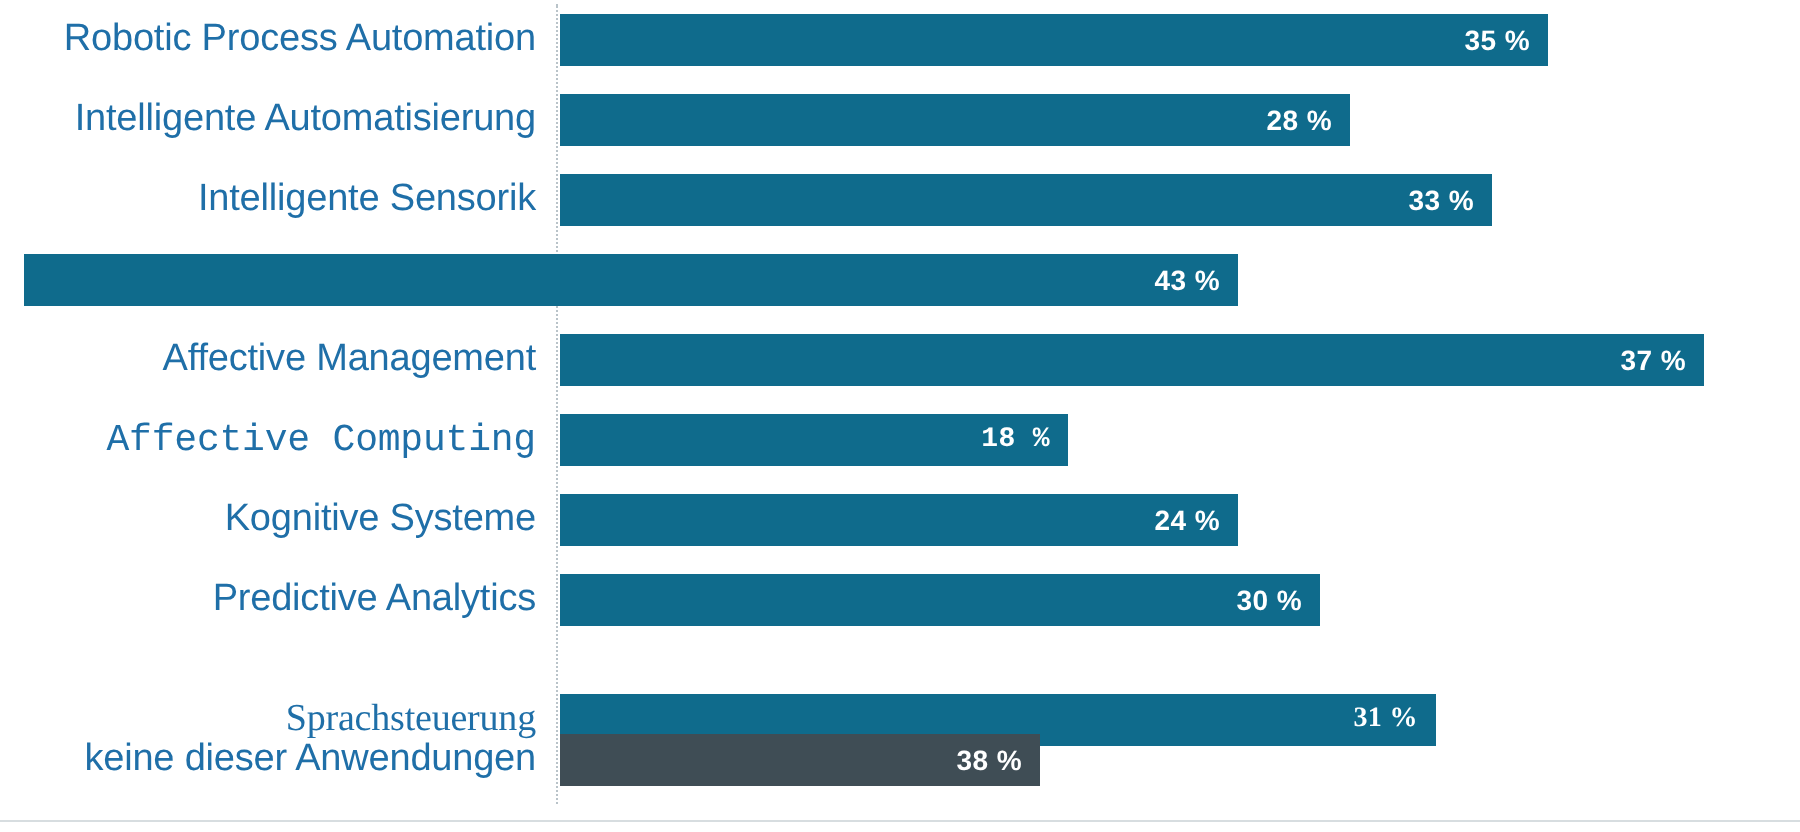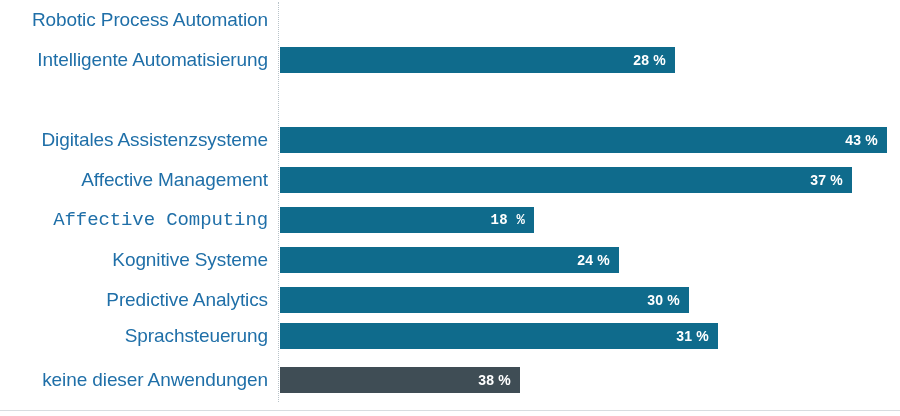--- a/index.html
+++ b/index.html
@@ -120,34 +120,46 @@
 <div id="chart-root">
 
   <div class="plot">
 
     <div class="axis-line"></div>
 
     <div class="rows">
 
       <div class="row" style="top:0px;">
         <div class="cat-label" style="color: rgb(31, 111, 168);">Robotic Process Automation</div>
+        <div class="bar-track">
+          <div class="bar" style="width: 494px; background: rgb(15, 107, 140);">
+            <span class="bar-value" style="color: rgb(255, 255, 255);">35 %</span>
+          </div>
+        </div>
       </div>
 
       <div class="row" style="top:40px;">
         <div class="cat-label" style="color: rgb(31, 111, 168);">Intelligente Automatisierung</div>
         <div class="bar-track">
           <div class="bar" style="width: 395px; background: rgb(15, 107, 140);">
             <span class="bar-value" style="color: rgb(255, 255, 255);">28 %</span>
           </div>
         </div>
       </div>
 
+      <div class="row" style="top:80px;">
+        <div class="cat-label" style="color: rgb(31, 111, 168);">Intelligente Sensorik</div>
+        <div class="bar-track">
+          <div class="bar" style="width: 466px; background: rgb(15, 107, 140);">
+            <span class="bar-value" style="color: rgb(255, 255, 255);">33 %</span>
+          </div>
+        </div>
+      </div>
 
       <div class="row" style="top:120px;">
-        <div class="cat-label" style="color: rgb(31, 111, 168);">Digitales Assistenzsysteme</div>
         <div class="bar-track">
           <div class="bar" style="width: 607px; background: rgb(15, 107, 140);">
             <span class="bar-value" style="color: rgb(255, 255, 255);">43 %</span>
           </div>
         </div>
       </div>
 
       <div class="row" style="top:160px;">
         <div class="cat-label" style="color: rgb(31, 111, 168);">Affective Management</div>
         <div class="bar-track">
@@ -171,27 +183,27 @@
         <div class="bar-track">
           <div class="bar" style="width: 339px; background: rgb(15, 107, 140);">
             <span class="bar-value" style="color: rgb(255, 255, 255);">24 %</span>
           </div>
         </div>
       </div>
 
       <div class="row" style="top:280px;">
         <div class="cat-label" style="color: rgb(31, 111, 168);">Predictive Analytics</div>
         <div class="bar-track">
-          <div class="bar" style="width: 409px; background: rgb(15, 107, 140);">
+          <div class="bar" style="width: 380px; background: rgb(15, 107, 140);">
             <span class="bar-value" style="color: rgb(255, 255, 255);">30 %</span>
           </div>
         </div>
       </div>
 
-      <div class="row" style="top:316px;">
+      <div class="row" style="top:340px;font-family:Liberation Serif, serif;">
         <div class="cat-label" style="color: rgb(31, 111, 168);">Sprachsteuerung</div>
         <div class="bar-track">
           <div class="bar" style="width: 438px; background: rgb(15, 107, 140);">
             <span class="bar-value" style="color: rgb(255, 255, 255);">31 %</span>
           </div>
         </div>
       </div>
 
       <div class="row" style="top:360px;">
         <div class="cat-label" style="color: rgb(31, 111, 168);">keine dieser Anwendungen</div>

